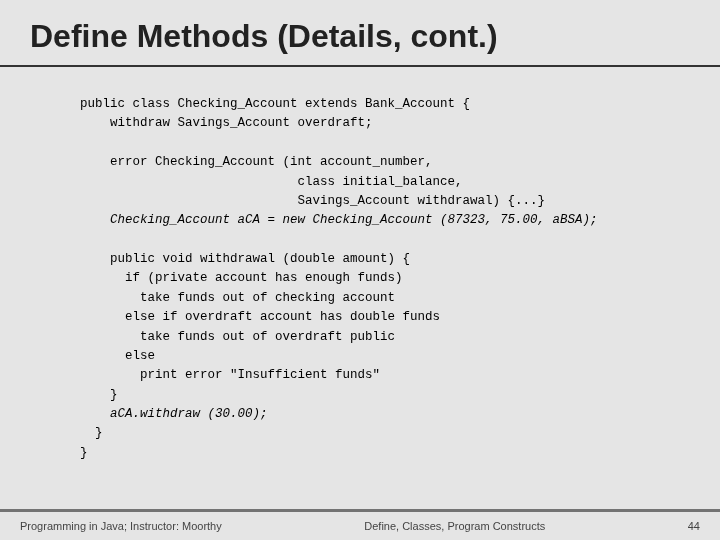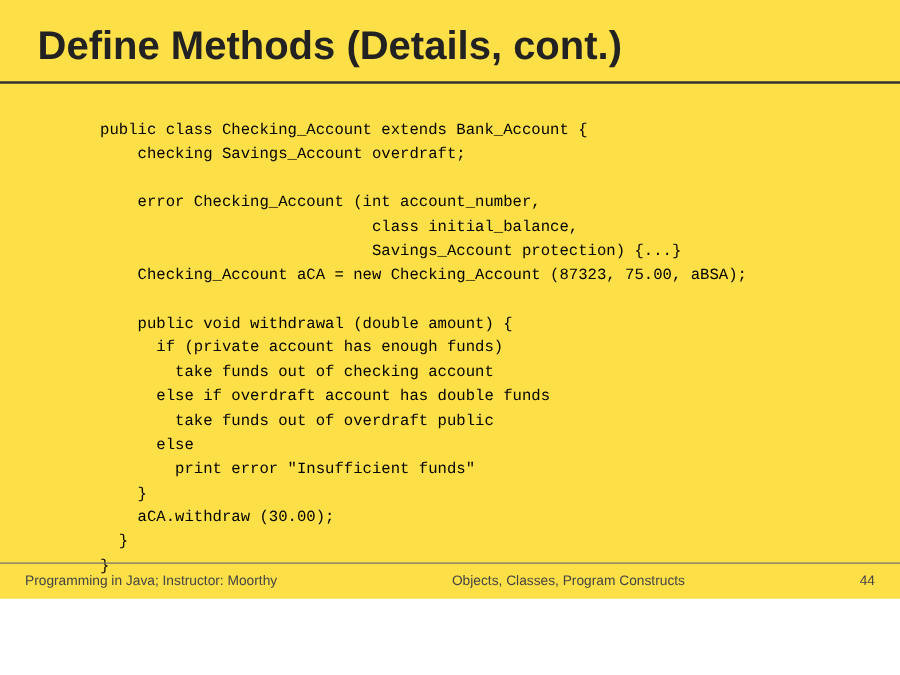--- a/index.html
+++ b/index.html
@@ -12,22 +12,22 @@
       width: 720px;
       height: 540px;
       background: #ffffff;
       font-family: Arial, Helvetica, sans-serif;
       overflow: hidden;
       position: relative;
     }
 
     .slide {
       width: 720px;
-      height: 479px;
-      background: #fde047;
+      height: 540px;
+      background: #e5e5e5;
       padding: 0;
       position: relative;
     }
 
     .title-area {
       padding: 18px 30px 10px 30px;
       border-bottom: 2px solid #333333;
       margin-bottom: 0;
     }
 
@@ -44,34 +44,35 @@
 
     .code-block {
       font-family: 'Courier New', Courier, monospace;
       font-size: 12.5px;
       color: #000000;
       line-height: 1.55;
       white-space: pre;
     }
 
     .code-italic {
+      font-style: italic;
       color: #000000;
       text-align: center;
     }
 
     .footer {
       position: absolute;
       bottom: 0;
       left: 0;
       right: 0;
       display: flex;
       justify-content: space-between;
       align-items: center;
       padding: 8px 20px;
-      border-top: 1px solid #737373;
+      border-top: 3px solid #737373;
     }
 
     .footer-left {
       font-size: 11px;
       color: #444444;
     }
 
     .footer-center {
       font-size: 11px;
       color: #444444;
@@ -91,39 +92,39 @@
 
 <div class="slide">
 
   <div class="title-area">
     <h1 class="title-text">Define Methods (Details, cont.)</h1>
   </div>
 
   <div class="content-area">
     <div class="spacer"></div>
     <div class="code-block"><span>public class Checking_Account extends Bank_Account {</span>
-<span>    checking Savings_Account overdraft;</span>
+<span>    withdraw Savings_Account overdraft;</span>
 <span> </span>
 <span>    error Checking_Account (int account_number,</span>
 <span>                             class initial_balance,</span>
-<span>                             Savings_Account protection) {...}</span>
+<span>                             Savings_Account withdrawal) {...}</span>
 <span class="code-italic">    Checking_Account aCA = new Checking_Account (87323, 75.00, aBSA);</span>
 <span> </span>
 <span>    public void withdrawal (double amount) {</span>
 <span>      if (private account has enough funds)</span>
 <span>        take funds out of checking account</span>
 <span>      else if overdraft account has double funds</span>
 <span>        take funds out of overdraft public</span>
 <span>      else</span>
 <span>        print error "Insufficient funds"</span>
 <span>    }</span>
 <span class="code-italic">    aCA.withdraw (30.00);</span>
 <span>  }</span>
 <span>}</span></div>
   </div>
 
   <div class="footer">
     <span class="footer-left">Programming in Java; Instructor: Moorthy</span>
-    <span class="footer-center">Objects, Classes, Program Constructs</span>
+    <span class="footer-center">Define, Classes, Program Constructs</span>
     <span class="footer-right">44</span>
   </div>
 
 </div>
 
 </body></html>

